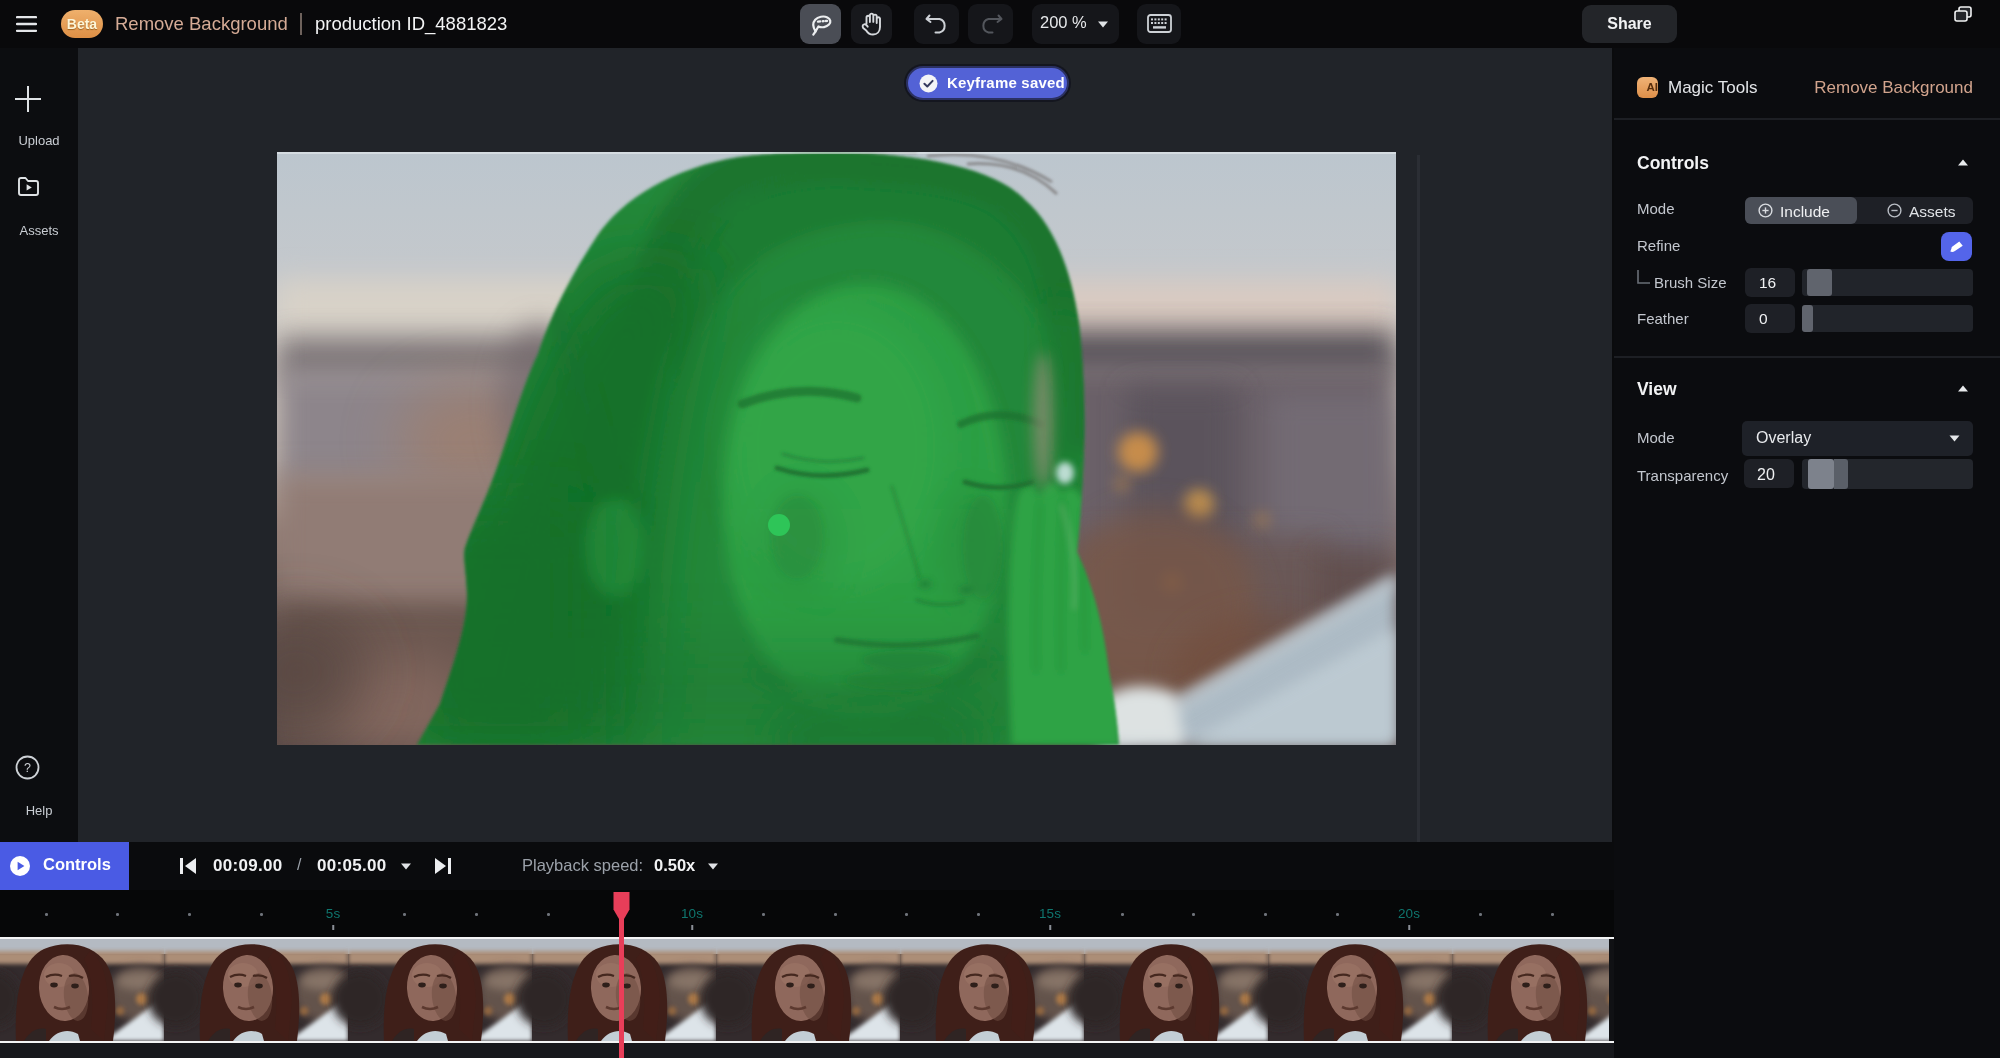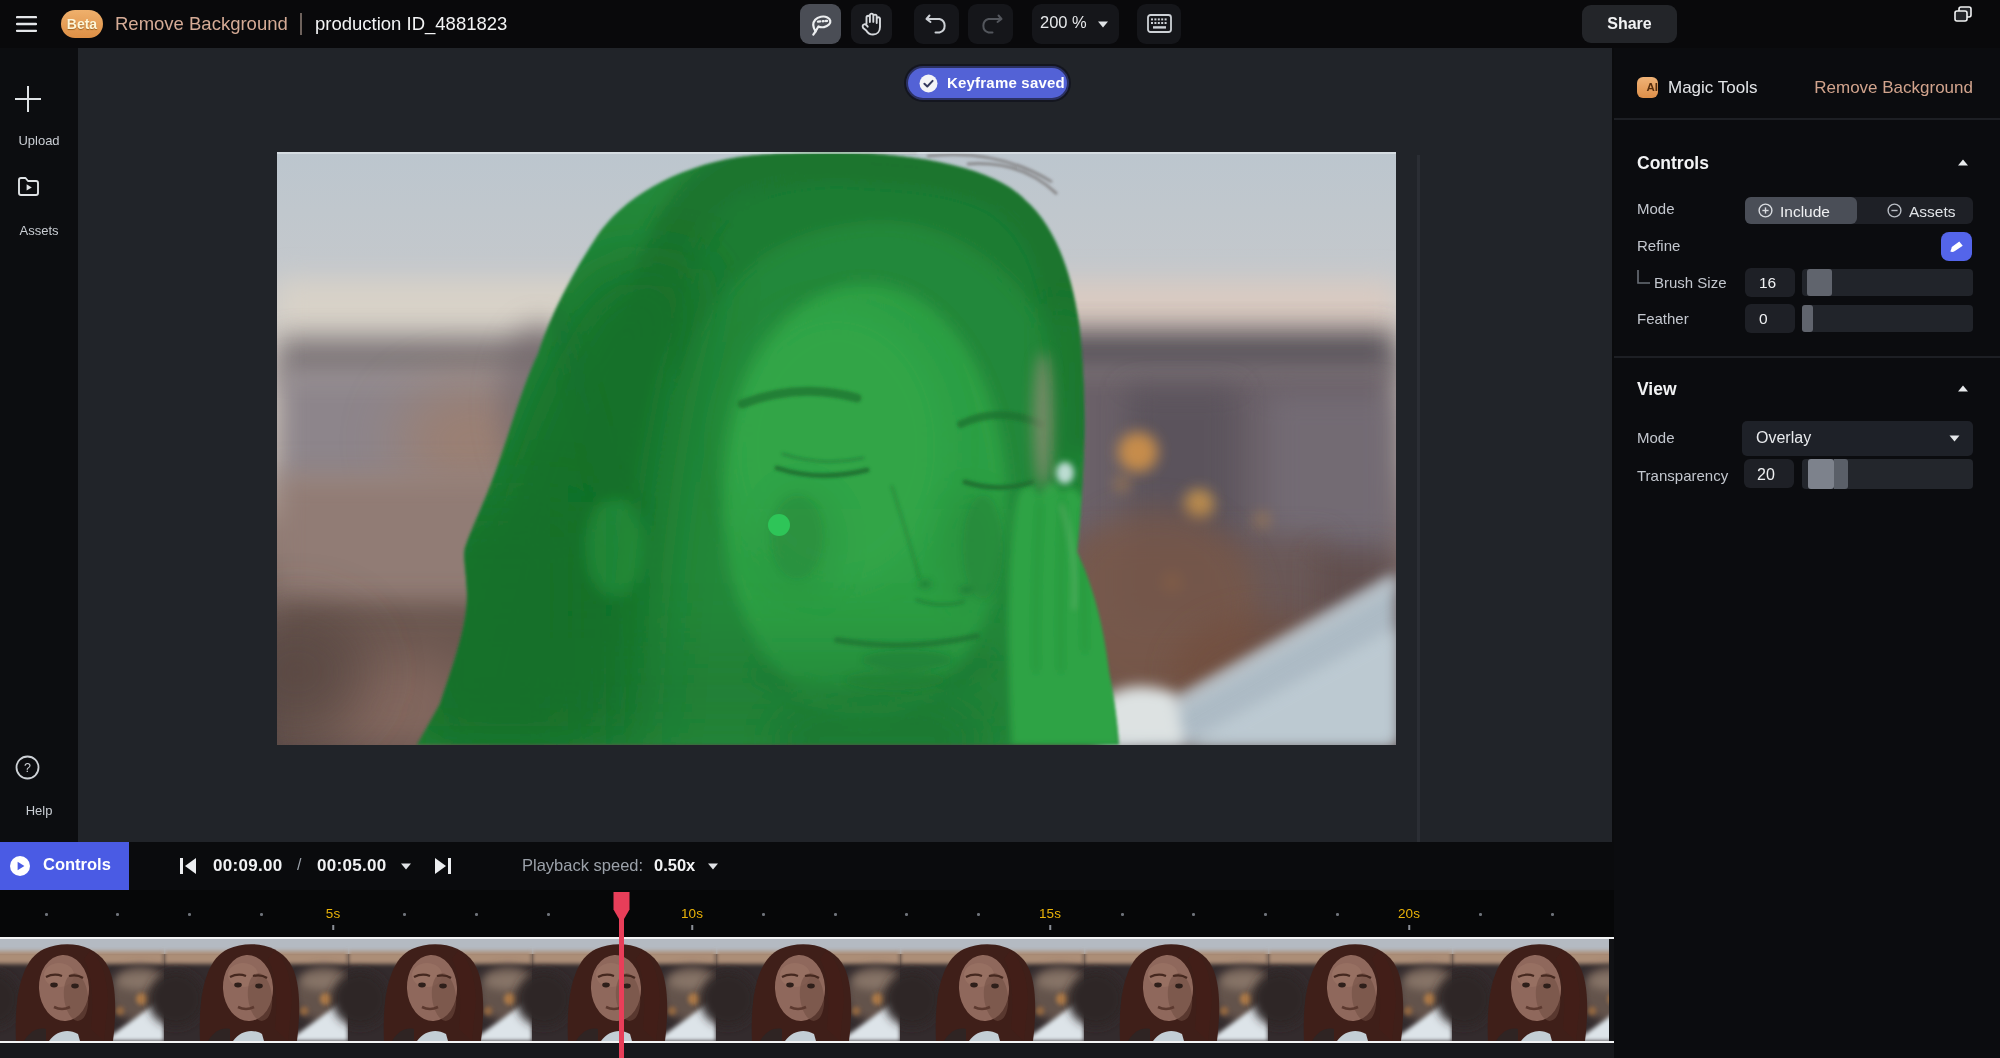--- a/index.html
+++ b/index.html
@@ -18,21 +18,21 @@
 #rpanel { position:absolute; left:1614px; top:48px; width:386px; height:1010px; background:#0b0c0f; color:#c3c7ce; font-size:15px; }
 .rp-label { position:absolute; left:23px; color:#c3c7ce; }
 .rp-box { position:absolute; background:#1e2026; border-radius:6px; }
 
 #botbar { position:absolute; left:0; top:842px; width:1614px; height:48px; background:#0a0b0d; }
 #ruler { position:absolute; left:0; top:890px; width:1614px; height:47px; background:#060708; }
 #strip { position:absolute; left:0; top:937px; width:1614px; height:105.5px; background:#101114; border-top:2.5px solid #f3f4f5; border-bottom:2.5px solid #f3f4f5; }
 #below { position:absolute; left:0; top:1042.5px; width:1614px; height:15.5px; background:#17181c; }
 #brcorner { position:absolute; left:1614px; top:842px; width:386px; height:216px; background:#0b0c0f; }
 .dot { position:absolute; width:2.6px; height:2.6px; border-radius:50%; background:#6e737a; top:913px; }
-.tlabel { position:absolute; top:906px; color:#eab308; font-size:13.5px; transform:translateX(-50%); }
+.tlabel { position:absolute; top:906px; color:#0f766e; font-size:13.5px; transform:translateX(-50%); }
 .tick { position:absolute; top:925px; width:1.5px; height:5px; background:#8a8f97; transform:translateX(-50%); }
 </style>
 </head>
 <body>
 <div id="stage">
   <div id="canvas"></div>
   <svg class="abs" style="left:277px;top:152px" width="1119" height="593" viewBox="0 0 1119 593">
     <defs>
       <linearGradient id="skyg" x1="0" y1="0" x2="0" y2="1">
         <stop offset="0" stop-color="#bcc6ce"></stop>

